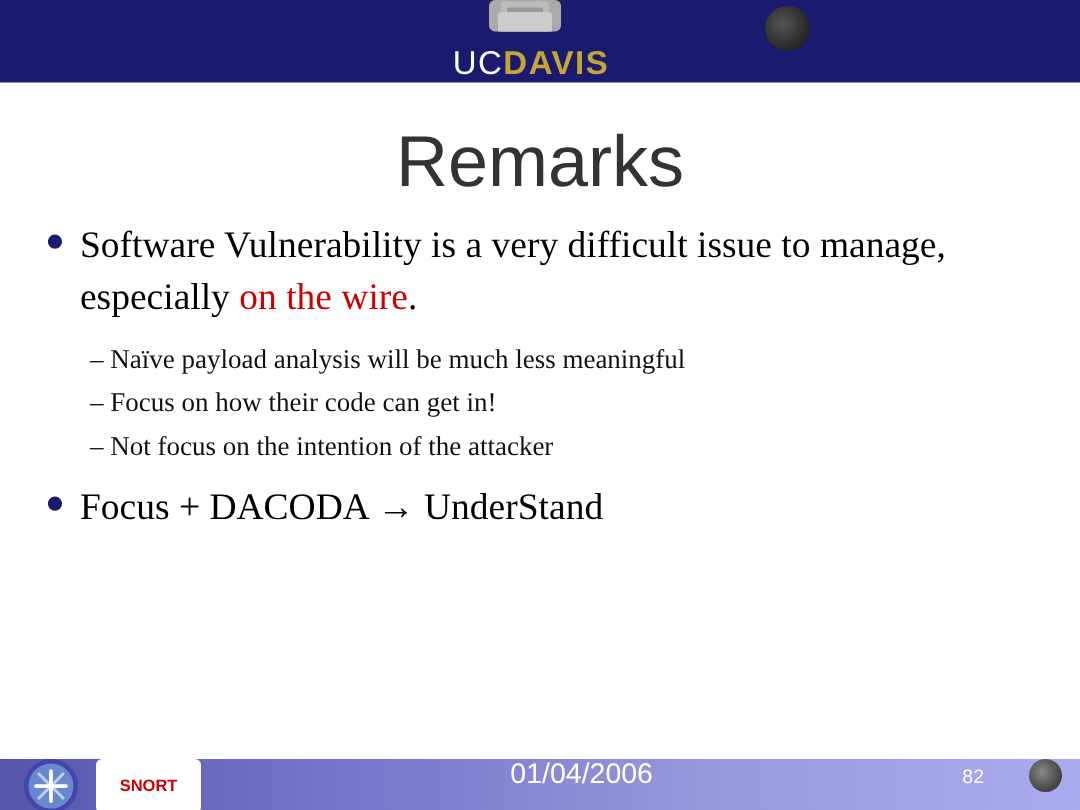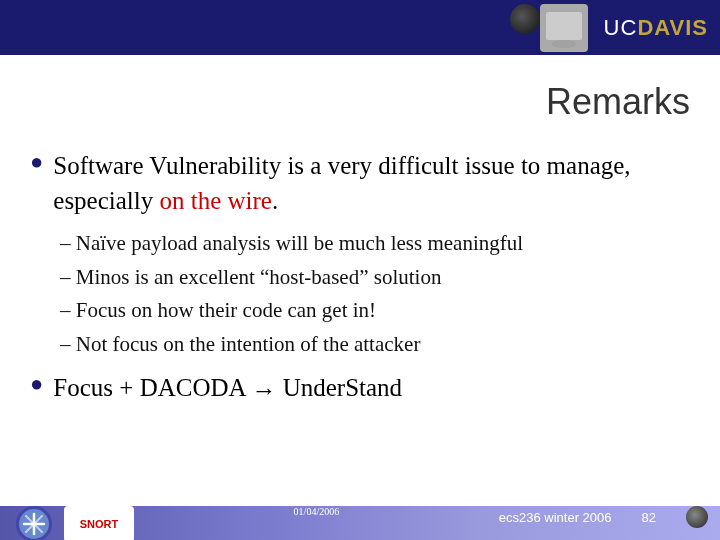--- a/index.html
+++ b/index.html
@@ -80,26 +80,26 @@
     .content {
       flex: 1;
       padding: 10px 30px 10px 30px;
       margin-top: 8px;
       display: flex;
       flex-direction: column;
     }
 
     
     .slide-title {
-      text-align: right;
-      font-size: 36px;
+      text-align: center;
+      font-size: 48px;
       font-family: Arial, Helvetica, sans-serif;
       font-weight: normal;
       color: #333;
-      margin-bottom: 25px;
+      margin-bottom: 10px;
       margin-top: 8px;
     }
 
     .main-bullet {
       display: flex;
       align-items: flex-start;
       margin-bottom: 10px;
     }
 
     .bullet-dot {
@@ -118,21 +118,21 @@
     .highlight-text {
       color: #cc0000;
     }
 
     .sub-bullets {
       margin-left: 30px;
       margin-bottom: 8px;
     }
 
     .sub-bullet {
-      font-size: 21px;
+      font-size: 18px;
       line-height: 1.5;
       color: #111;
       margin-bottom: 2px;
     }
 
     .sub-bullet::before {
       content: '– ';
     }
 
     
@@ -191,22 +191,22 @@
 
     .snort-text {
       font-size: 11px;
       font-weight: bold;
       color: #cc0000;
       font-family: Arial, sans-serif;
     }
 
     .footer-center {
       color: #fff;
-      font-size: 10px;
-      font-family: Liberation Serif, serif;
+      font-size: 19px;
+      font-family: Liberation Sans, sans-serif;
       text-align: center;
     }
 
     .footer-right {
       display: flex;
       align-items: center;
       gap: 30px;
     }
 
     .footer-course {
@@ -232,20 +232,21 @@
     
     .top-area {
       position: relative;
       height: 55px;
       background: #1a1a6e;
       display: flex;
       align-items: center;
       justify-content: flex-end;
       padding-right: 12px;
       gap: 8px;
+      flex-direction: column;
     }
 
   </style>
 </head>
 <body>
 
 <div class="slide">
 
   <div class="top-area">
     <div class="oval-decoration"></div>
@@ -269,21 +270,20 @@
 
     <div class="main-bullet">
       <span class="bullet-dot">●</span>
       <div class="bullet-text">
         <span>Software Vulnerability is a very difficult issue to manage, especially </span><span class="highlight-text">on the wire</span><span>.</span>
       </div>
     </div>
 
     <div class="sub-bullets">
       <div class="sub-bullet">Naïve payload analysis will be much less meaningful</div>
-      <div class="sub-bullet">Minos is an excellent “host-based” solution</div>
       <div class="sub-bullet">Focus on how their code can get in!</div>
       <div class="sub-bullet">Not focus on the intention of the attacker</div>
     </div>
 
     <div class="main-bullet">
       <span class="bullet-dot">●</span>
       <div class="bullet-text">
         <span>Focus + DACODA → UnderStand</span>
       </div>
     </div>
@@ -307,19 +307,18 @@
       </div>
 
       <div class="snort-logo">
         <span class="snort-text">SNORT</span>
       </div>
     </div>
 
     <div class="footer-center">01/04/2006</div>
 
     <div class="footer-right">
-      <span class="footer-course">ecs236 winter 2006</span>
       <span class="footer-page">82</span>
       <div class="oval-bottom"></div>
     </div>
   </div>
 
 </div>
 
 </body></html>

